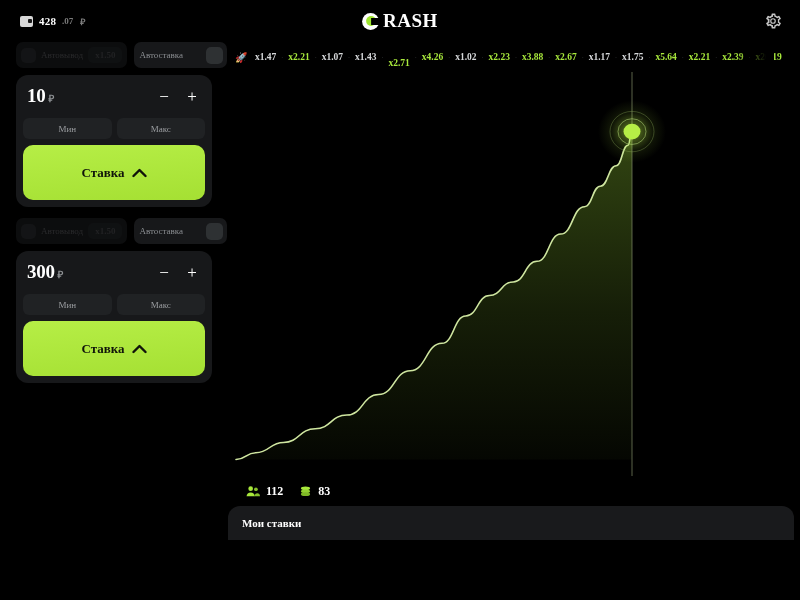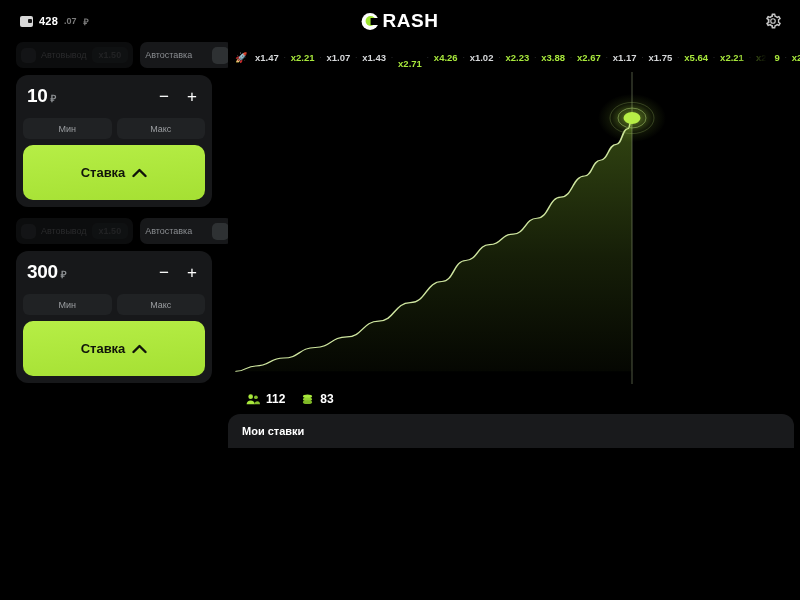--- a/index.html
+++ b/index.html
@@ -4,24 +4,25 @@
 <style>
   * { box-sizing: border-box; margin: 0; padding: 0; }
   html, body {
     width: 800px; height: 600px;
     background: #000000;
     font-family: "Liberation Sans", sans-serif;
     overflow: hidden;
   }
   .app {
     position: relative;
-    width: 800px; height: 448px;
+    width: 800px; height: 540px;
     background: #000000;
     display: flex;
     flex-direction: column;
+    font-family: Liberation Serif, serif;
   }
 
   
   .topbar {
     position: relative;
     height: 42px;
     flex: 0 0 42px;
     background: #000000;
     display: flex;
     align-items: center;

